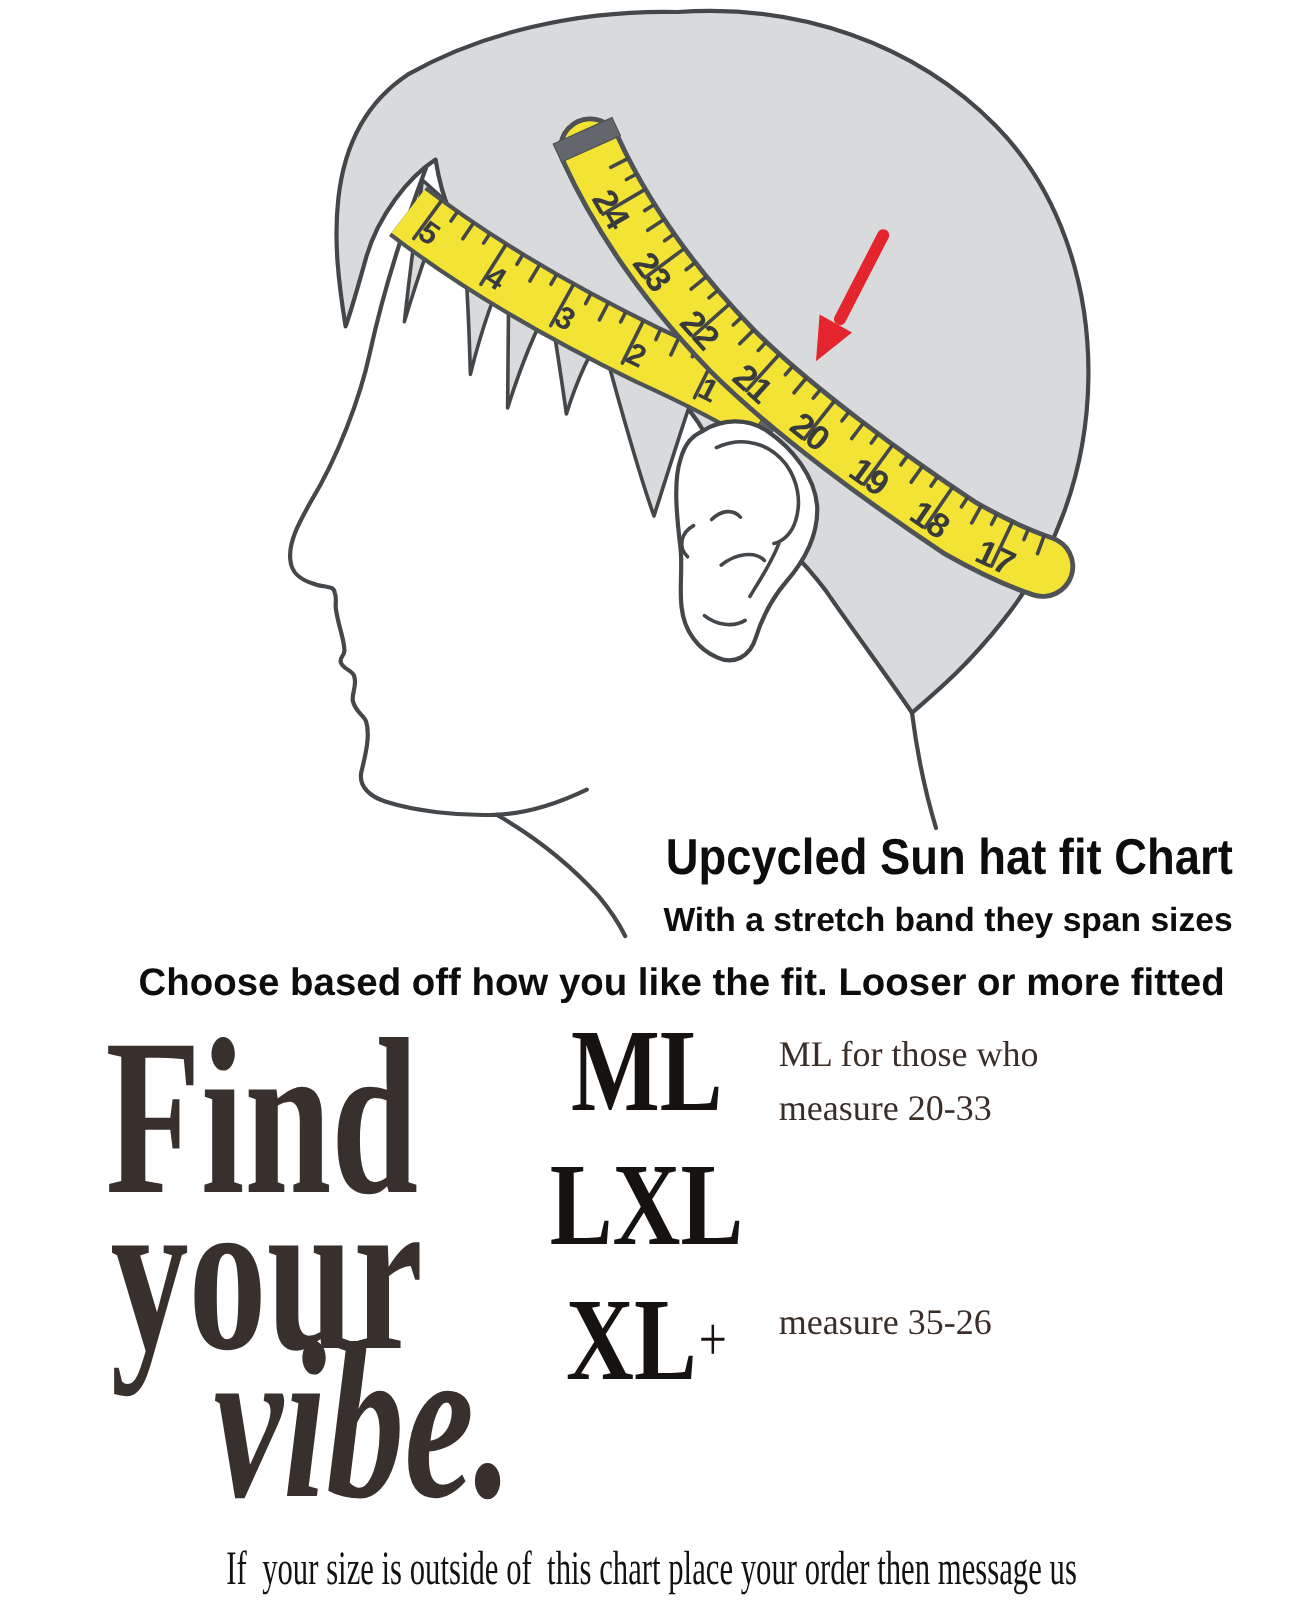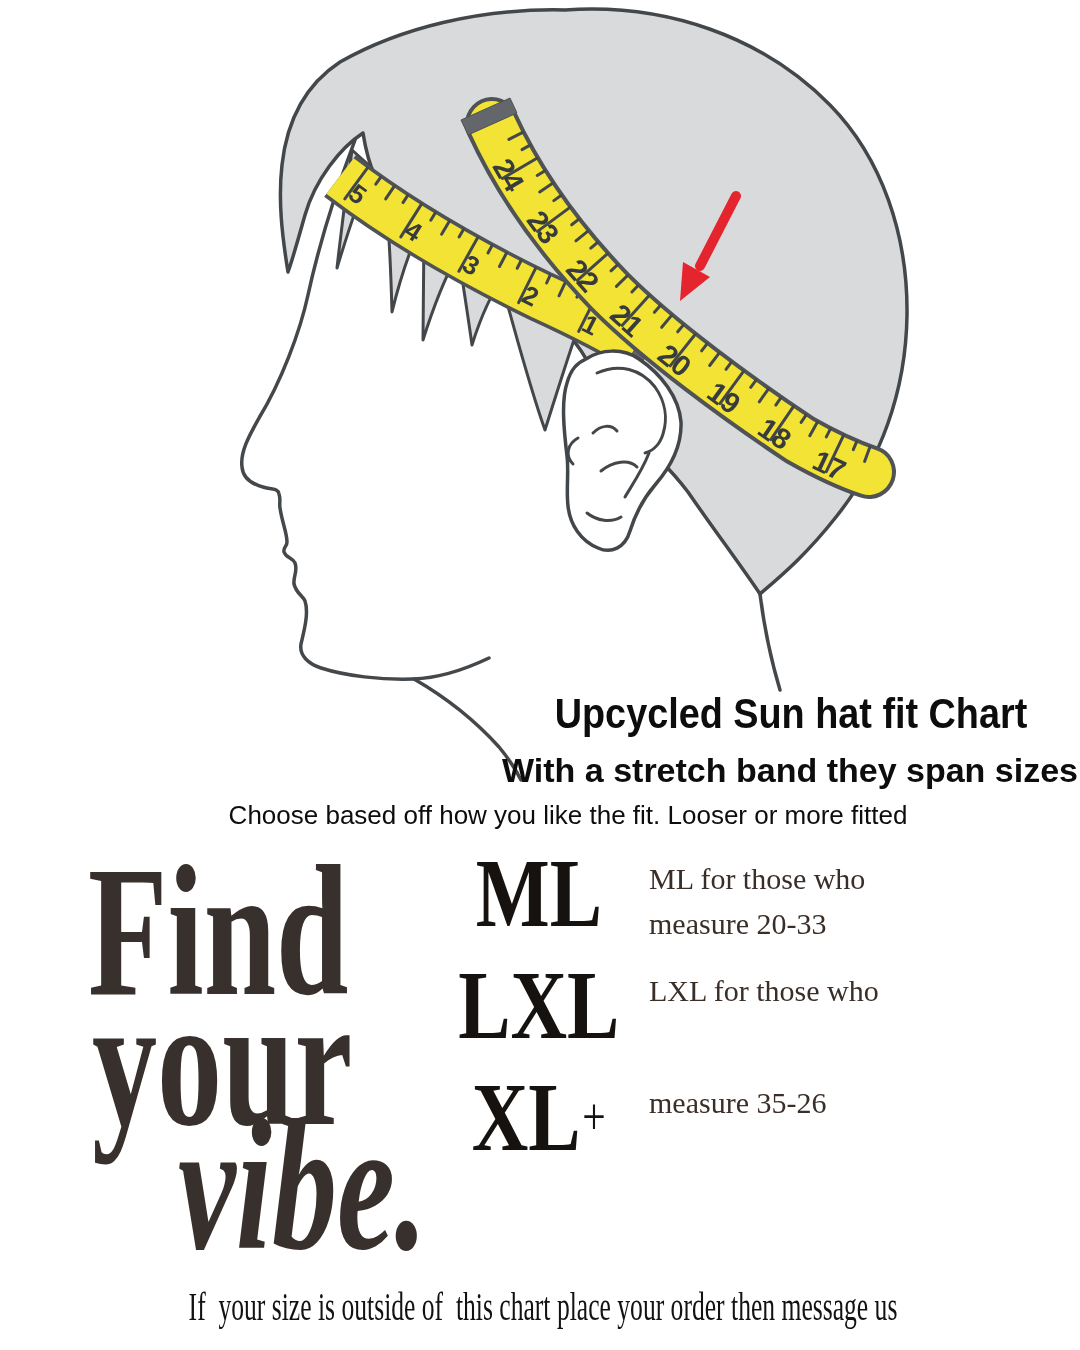--- a/index.html
+++ b/index.html
@@ -18,23 +18,23 @@
   .tip{fill:#63666a;stroke:#4f5356;stroke-width:1;}
   .tapetick{stroke:#43474a;stroke-width:3;stroke-linecap:round;}
   .tapenum{font-family:"Liberation Sans",sans-serif;font-weight:700;font-size:29px;fill:#383b3d;}
   .tapenum-sm{font-size:26px;}
   .arrow-shaft{stroke:#e5252e;stroke-width:10;stroke-linecap:round;}
   .arrow-head{fill:#e5252e;}
   
   .abs{position:absolute;white-space:nowrap;}
   .title{left:791px;top:690px;font-size:42px;font-weight:700;color:#0d0d0d;
          transform:translateX(-50%) scaleX(.9);}
-  .subtitle{left:790px;top:751px;font-size:34px;font-weight:700;color:#0d0d0d;
+  .subtitle{left:790px;top:751px;font-size:28px;font-weight:700;color:#0d0d0d;
          transform:translateX(-50%);}
-  .instruction{left:568px;top:800px;font-size:26px;font-weight:400;color:#0d0d0d;
+  .instruction{left:568px;top:800px;font-size:32px;font-weight:700;color:#0d0d0d;
          transform:translateX(-50%);}
   .tagline-line{position:absolute;font-family:"Liberation Serif",serif;font-weight:700;
          color:#38302c;font-size:186px;line-height:1;transform:scaleX(.70);
          transform-origin:left top;white-space:nowrap;}
   .tag1{left:88px;top:838px;}
   .tag2{left:92px;top:968px;}
   .tag3{left:178px;top:1092px;font-style:italic;}
   .size-row{position:absolute;left:1px;width:1080px;height:110px;}
   .size-big{position:absolute;left:430px;top:-6px;width:215px;text-align:center;
          font-family:"Liberation Serif",serif;font-weight:700;font-size:98px;
@@ -212,21 +212,20 @@
       <span class="inner"><span>ML</span></span></div>
     <div class="size-desc">
       <div>ML for those who</div>
         <div>measure 20-33</div>
       </div>
   </div>
   <div class="size-row" style="top:956px">
     <div class="size-big">
       <span class="inner"><span>LXL</span></span></div>
     <div class="size-desc">
-      <div>LXL for those who</div>
       </div>
   </div>
   <div class="size-row" style="top:1068px">
     <div class="size-big">
       <span class="inner"><span>XL</span><span class="plus">+</span></span></div>
     <div class="size-desc">
         <div>measure 35-26</div>
       </div>
   </div>
 

